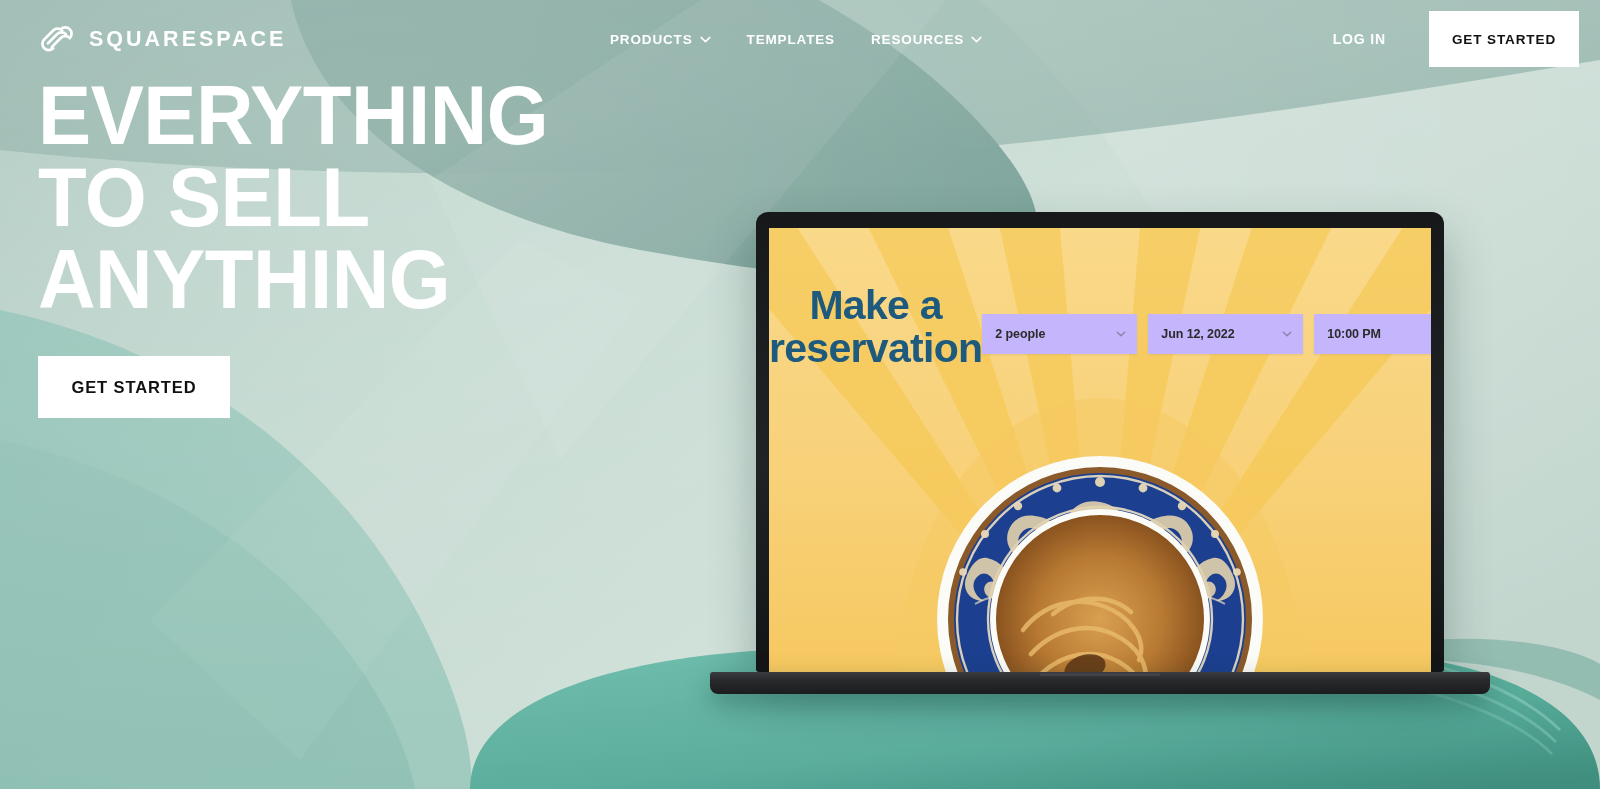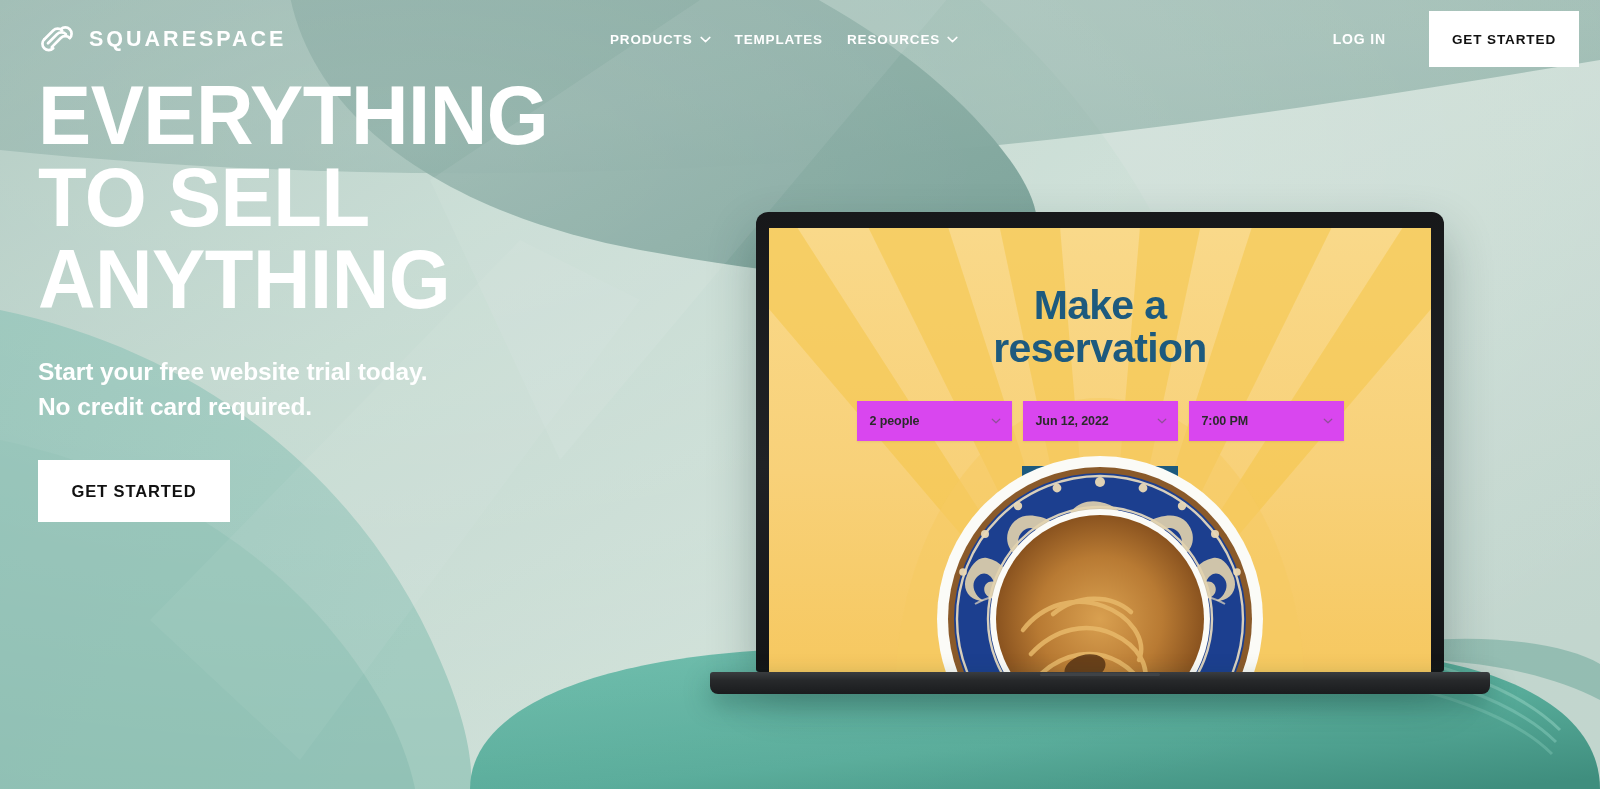--- a/index.html
+++ b/index.html
@@ -25,21 +25,21 @@
     margin-left:38px; height:78px;
   }
   #logo-mark { width:38px; height:38px; display:block; }
   #logo-word {
     color:#fff; font-size:21.5px; font-weight:600; letter-spacing:3.0px;
     line-height:1; white-space:nowrap; padding-top:2px;text-align:right;
   }
 
   #nav {
     position:absolute; left:610px; top:0; height:78px;
-    display:flex; align-items:center; gap:24px;
+    display:flex; align-items:center; gap:36px;
   }
   .nav-item {
     display:flex; align-items:center; gap:7px;
     color:#fff; font-size:13.5px; font-weight:700; letter-spacing:0.85px;
     white-space:nowrap; cursor:pointer; text-transform:uppercase;
   }
   .chev { width:11px; height:7px; display:block; flex:none; }
 
   #header-right {
     position:absolute; right:0; top:0; height:78px;
@@ -85,32 +85,32 @@
     border-radius:12px 12px 3px 3px;
     padding:16px 13px 0 13px;
     box-shadow:0 22px 48px rgba(20,50,45,0.30);
   }
   #laptop-screen {
     position:relative; width:662px; height:444px; overflow:hidden;
     background:#f7d277;
   }
   #screen-rays { position:absolute; inset:0; width:662px; height:444px; }
   #screen-content {
-    position:absolute; inset:0; display:flex; flex-direction:column;
-    align-items:center; padding-top:56px;
+    position:absolute; inset:0; display:flex; flex-direction:row;
+    align-items:flex-start; padding-top:56px;
   }
   #res-title {
     color:#1d5a7e; font-size:41px; font-weight:700; line-height:1.06;
     text-align:center; white-space:pre-line; letter-spacing:-0.7px;
   }
   #res-form {
     margin-top:30px; display:flex; gap:11px;
   }
   .res-select {
-    height:40px; background:#d946ef; display:flex; align-items:center;
+    height:40px; background:#c4b5fd; display:flex; align-items:center;
     justify-content:space-between; padding:0 11px 0 13px; cursor:pointer;
     box-shadow:0 1px 2px rgba(0,0,0,0.07);
   }
   .res-select .sv {
     color:#2b2b2b; font-size:12.5px; font-weight:700; white-space:nowrap;
     letter-spacing:-0.1px;
   }
   .sel-chev { width:10px; height:6px; display:block; flex:none; opacity:0.55; }
   #w-people { width:155px; }
   #w-date   { width:155px; }
@@ -240,22 +240,20 @@
     <div id="header-right">
       <span id="login-link">LOG IN</span>
       <button id="get-started-top">GET STARTED</button>
     </div>
   </div>
 
   <div id="hero">
     <h1 id="headline">EVERYTHING
 TO SELL
 ANYTHING</h1>
-    <p id="subhead">Start your free website trial today.
-No credit card required.</p>
     <button id="get-started-hero">GET STARTED</button>
   </div>
 
   <div id="laptop">
     <div id="laptop-lid">
       <div id="laptop-screen">
 
         <svg id="screen-rays" viewBox="0 0 662 444" preserveAspectRatio="none">
           <defs>
             <linearGradient id="gScreen" x1="0" y1="0" x2="0" y2="1">
@@ -288,21 +286,21 @@
                 <path d="M1,1.6 L6,6.4 L11,1.6" fill="none" stroke="#555" stroke-width="1.6" stroke-linecap="round" stroke-linejoin="round"></path>
               </svg>
             </div>
             <div class="res-select" id="w-date">
               <span class="sv">Jun 12, 2022</span>
               <svg class="sel-chev" viewBox="0 0 12 8">
                 <path d="M1,1.6 L6,6.4 L11,1.6" fill="none" stroke="#555" stroke-width="1.6" stroke-linecap="round" stroke-linejoin="round"></path>
               </svg>
             </div>
             <div class="res-select" id="w-time">
-              <span class="sv">7:00 PM</span>
+              <span class="sv">10:00 PM</span>
               <svg class="sel-chev" viewBox="0 0 12 8">
                 <path d="M1,1.6 L6,6.4 L11,1.6" fill="none" stroke="#555" stroke-width="1.6" stroke-linecap="round" stroke-linejoin="round"></path>
               </svg>
             </div>
           </div>
 
           <button id="find-table">FIND A TABLE</button>
         </div>
 
         <svg id="plate-wrap" viewBox="0 0 330 330">

